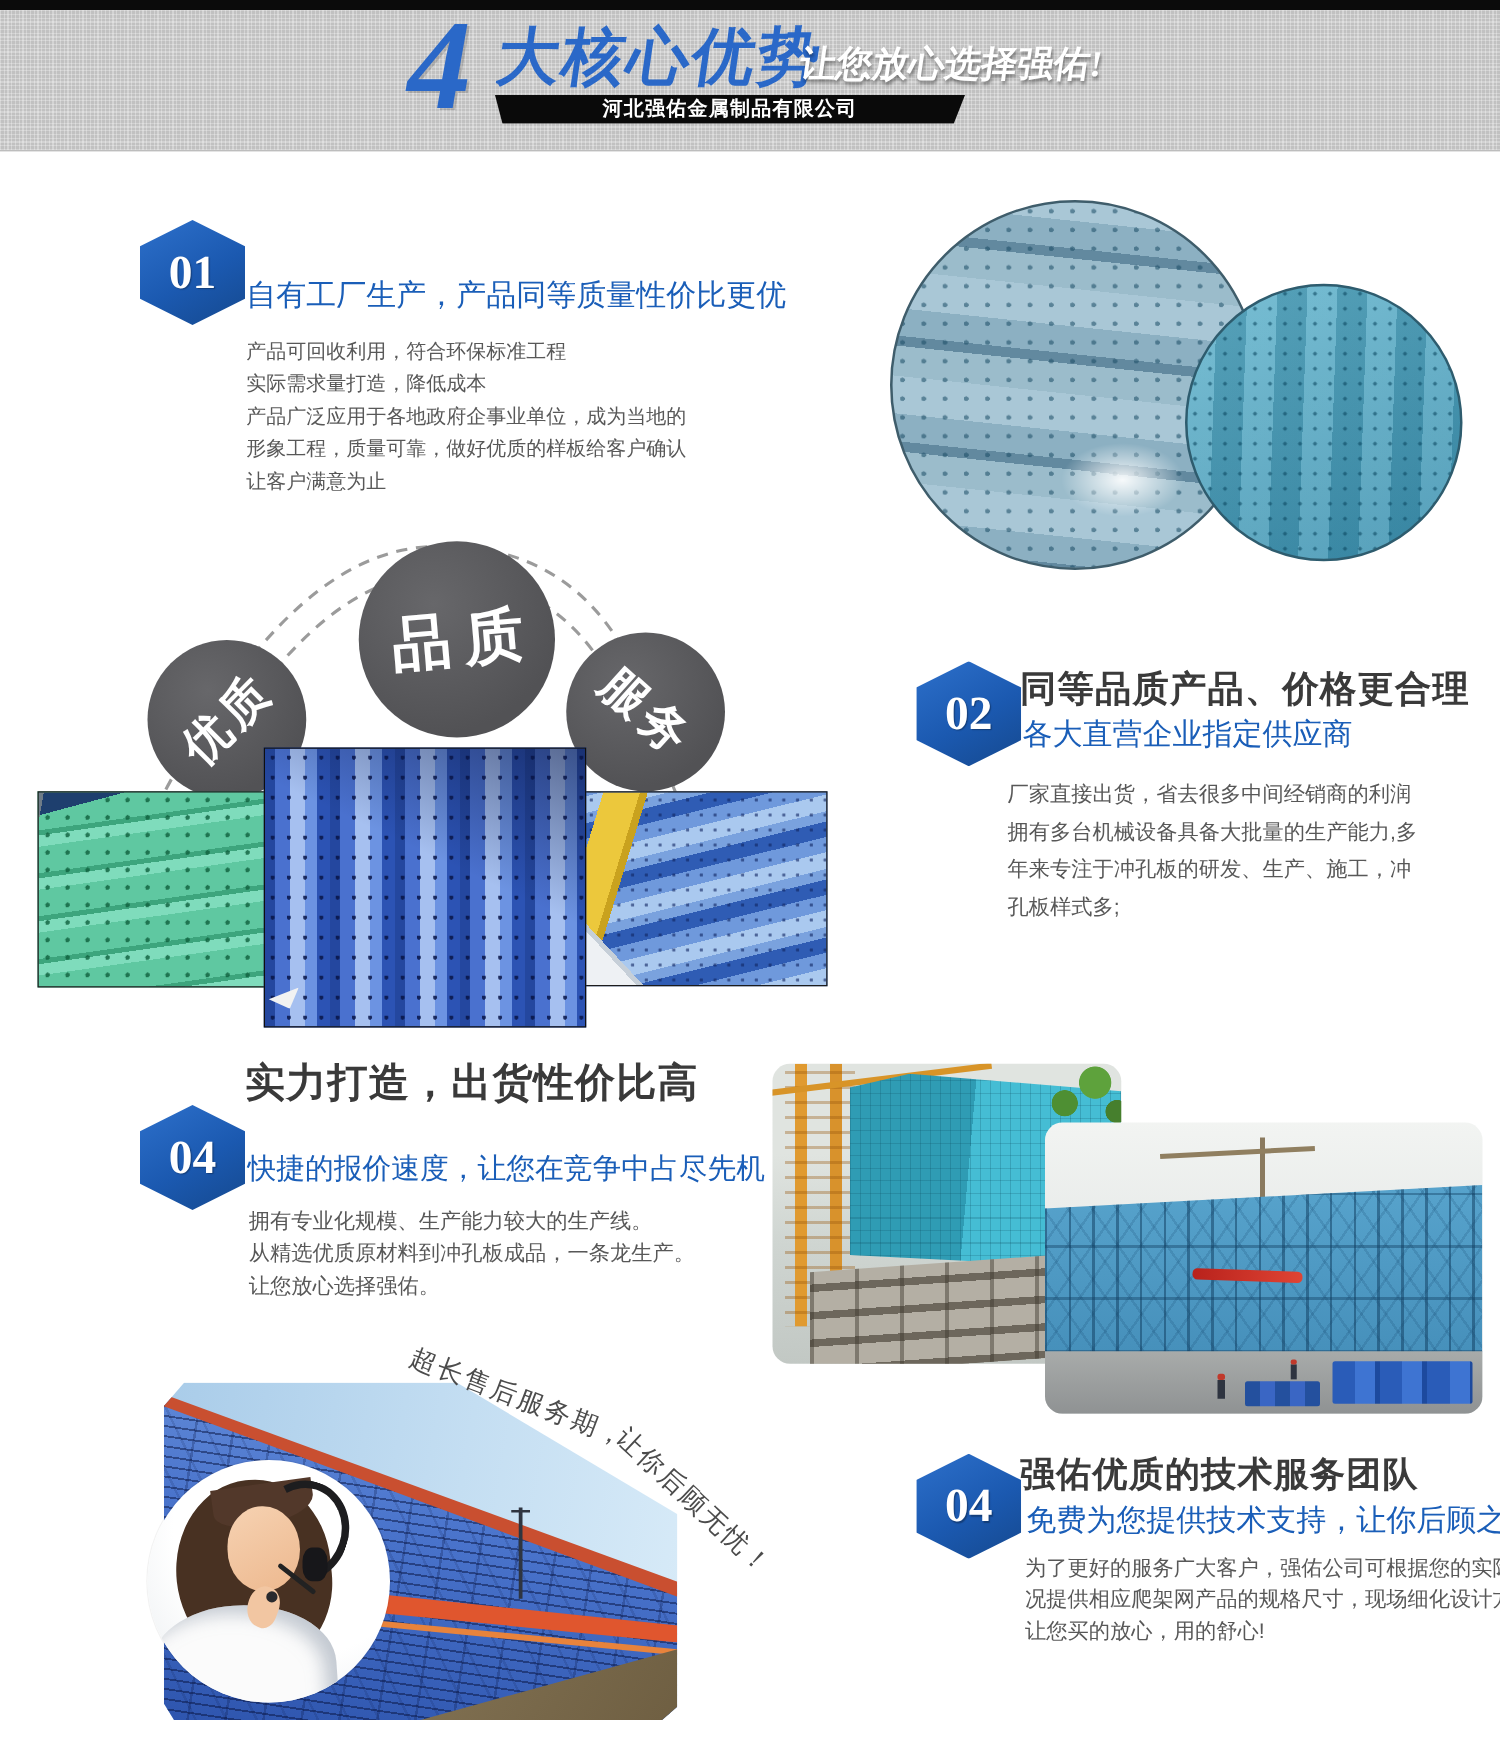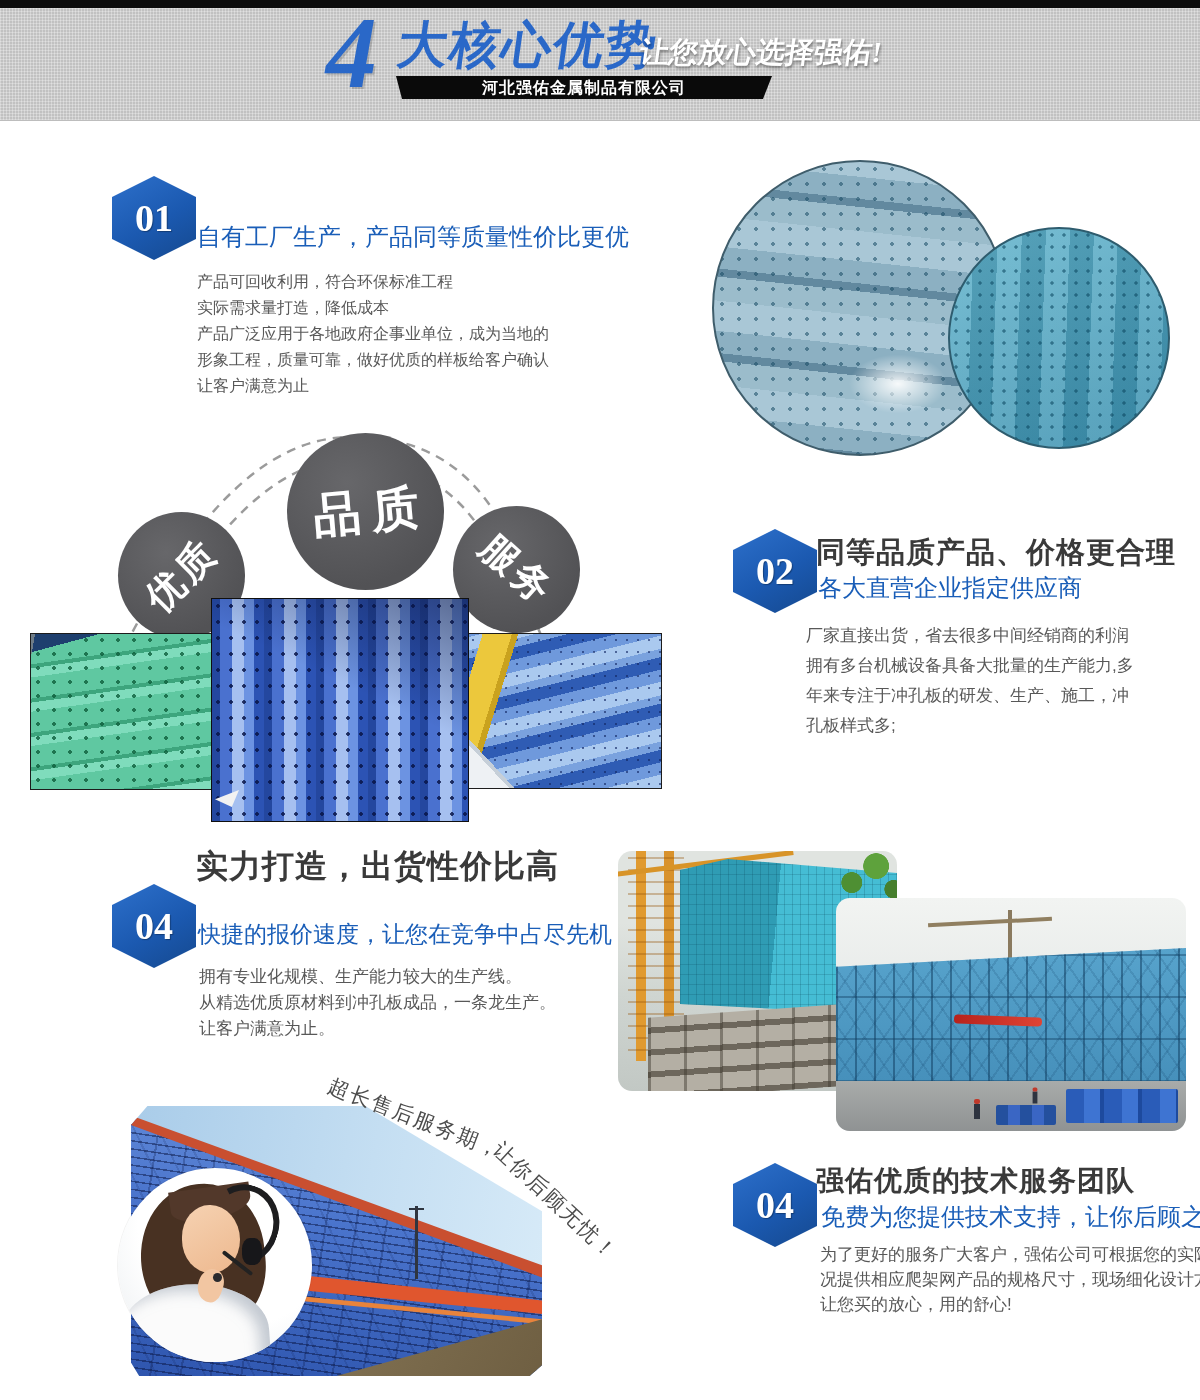--- a/index.html
+++ b/index.html
@@ -263,21 +263,21 @@
     <div>年来专注于冲孔板的研发、生产、施工，冲</div>
     <div>孔板样式多;</div>
   </div>
 
   <div class="abs hex" id="hex3">04</div>
   <div class="abs adv-title serif-t" id="t3">实力打造，出货性价比高</div>
   <div class="abs adv-sub" id="s3">快捷的报价速度，让您在竞争中占尽先机</div>
   <div class="abs adv-body" id="b3">
     <div>拥有专业化规模、生产能力较大的生产线。</div>
     <div>从精选优质原材料到冲孔板成品，一条龙生产。</div>
-    <div>让客户满意为止。</div>
+    <div>让您放心选择强佑。</div>
   </div>
 
   <div class="abs" id="photo-back">
     <div class="abs" id="crane-yellow"></div>
     <div class="abs" id="crane-jib"></div>
     <div class="abs" id="building-mesh"></div>
     <div class="abs" id="floors"></div>
     <div class="abs" id="tree"></div>
   </div>
   <div class="abs" id="photo-front">

